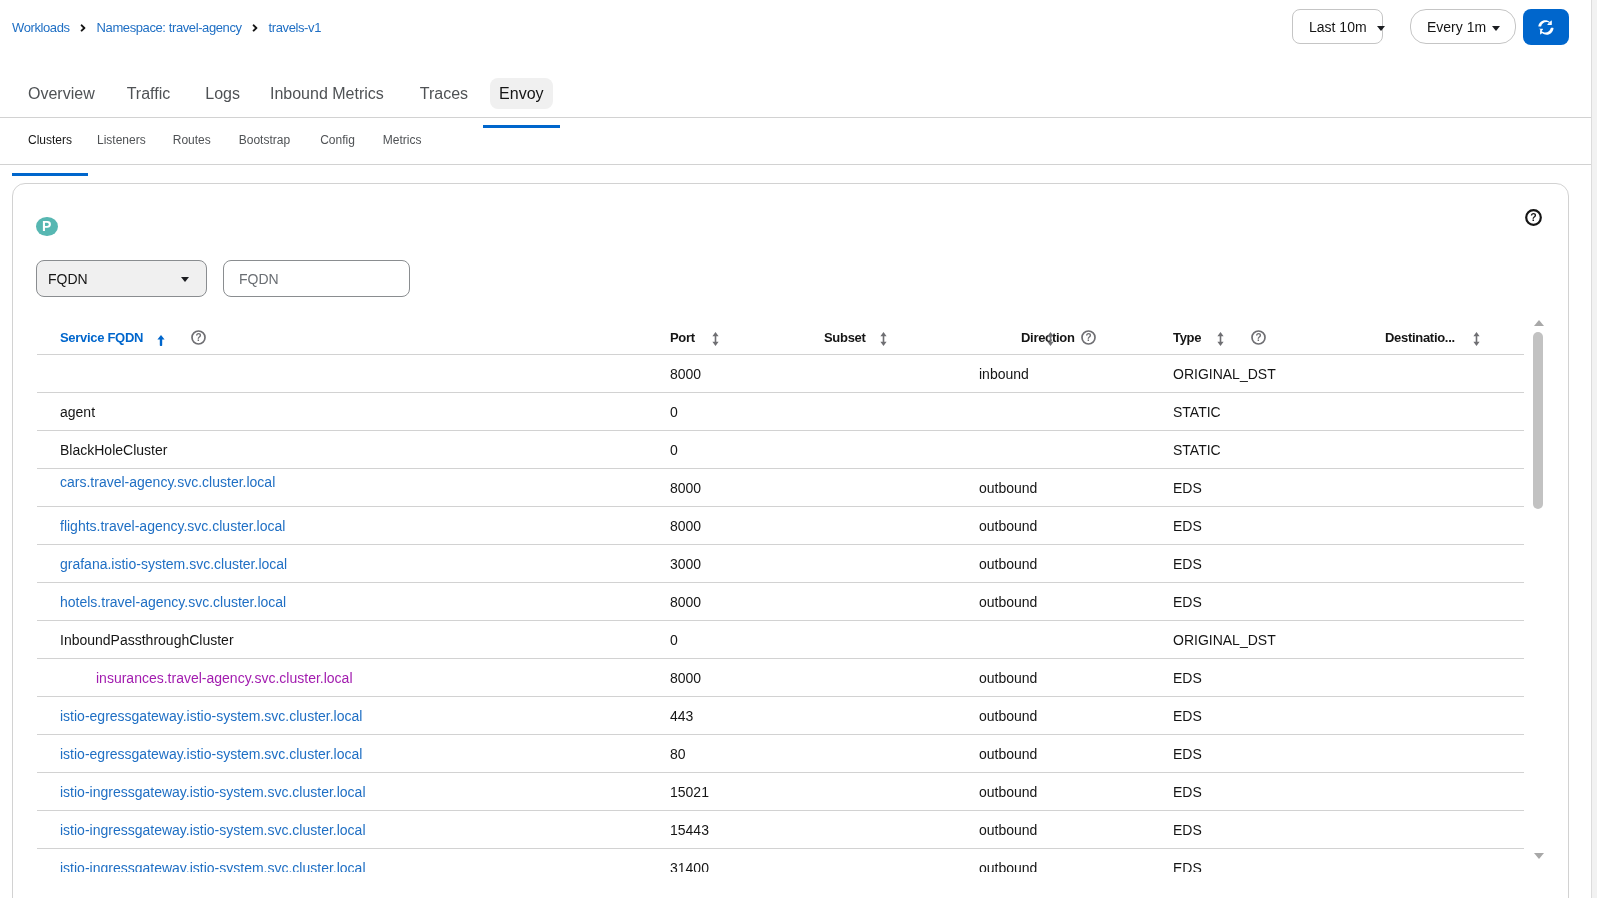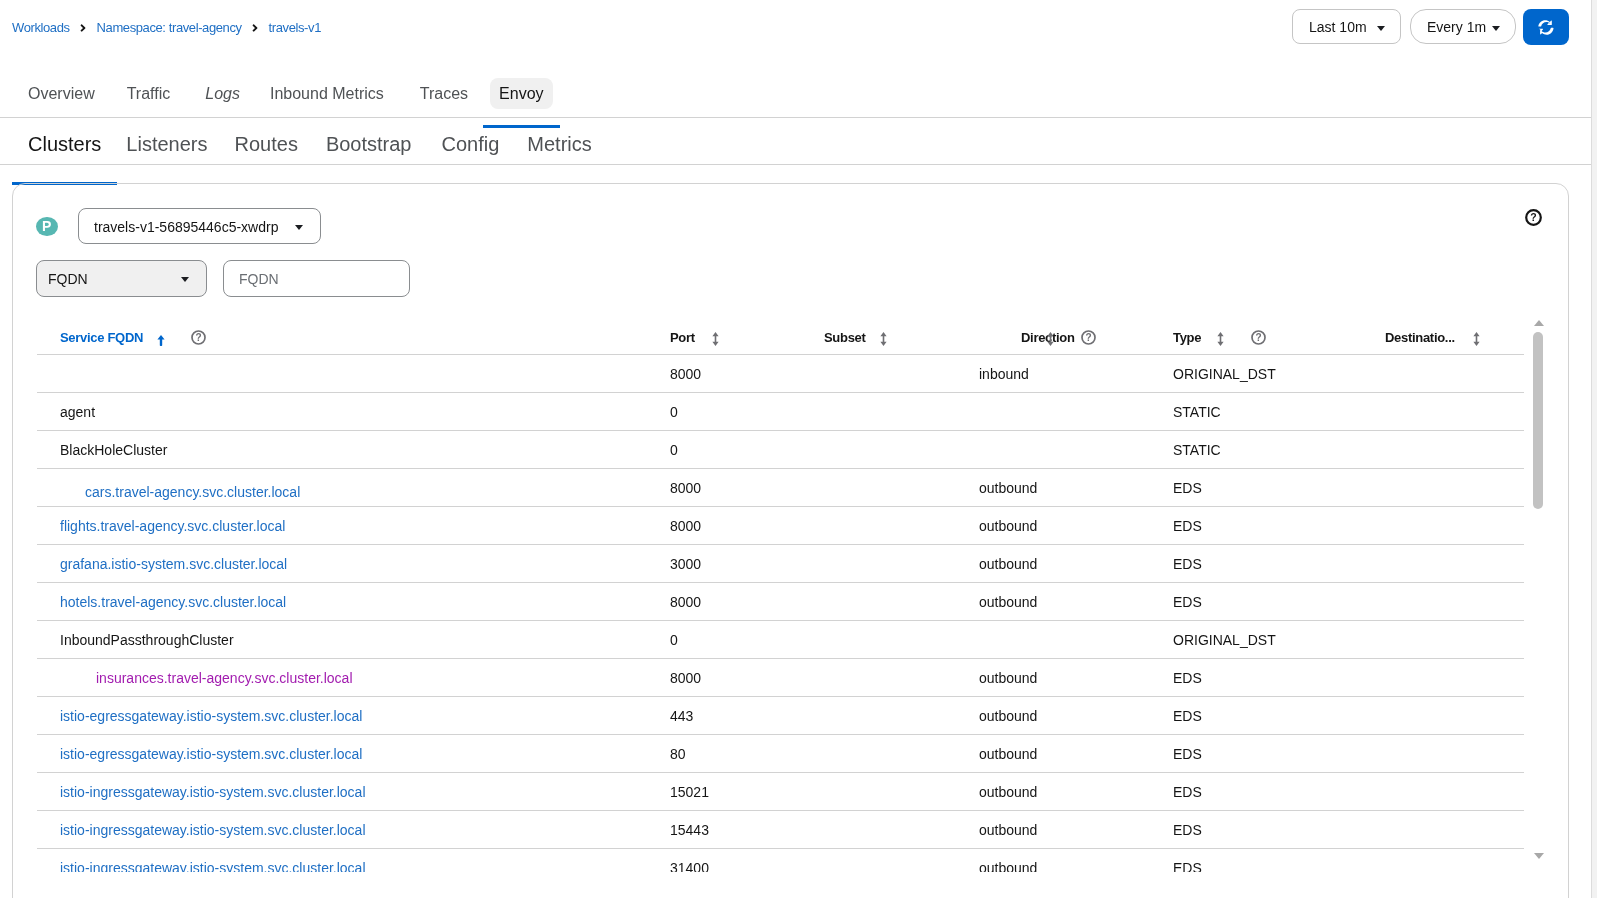--- a/index.html
+++ b/index.html
@@ -11,70 +11,66 @@
 </style>
 </head>
 <body>
 
 <div class="abs" style="left:12px; top:21px; font-size:13px; letter-spacing:-0.4px; line-height:14px;"><span class="link">Workloads</span><svg width="8" height="12" viewBox="0 0 256 512" style="margin:0 10px 0 9px; vertical-align:-2px;">
       <path fill="#151515" d="M224.3 273l-136 136c-9.4 9.4-24.6 9.4-33.9 0l-22.6-22.6c-9.4-9.4-9.4-24.6 0-33.9l96.4-96.4-96.4-96.4c-9.4-9.4-9.4-24.6 0-33.9L54.3 103c9.4-9.4 24.6-9.4 33.9 0l136 136c9.5 9.4 9.5 24.6.1 34z"></path>
     </svg><span class="link">Namespace: travel-agency</span><svg width="8" height="12" viewBox="0 0 256 512" style="margin:0 10px 0 9px; vertical-align:-2px;">
       <path fill="#151515" d="M224.3 273l-136 136c-9.4 9.4-24.6 9.4-33.9 0l-22.6-22.6c-9.4-9.4-9.4-24.6 0-33.9l96.4-96.4-96.4-96.4c-9.4-9.4-9.4-24.6 0-33.9L54.3 103c9.4-9.4 24.6-9.4 33.9 0l136 136c9.5 9.4 9.5 24.6.1 34z"></path>
     </svg><span class="link">travels-v1</span></div>
 
-<div class="abs" style="left:1292px; top:9px; width:109px; height:35px; border:1px solid #c5c5c5; border-radius:8px;">
+<div class="abs" style="left:1292px; top:9px; width:91px; height:35px; border:1px solid #c5c5c5; border-radius:8px;">
   <span class="abs" style="left:16px; top:9px; font-size:14px;">Last 10m</span>
   <span class="caret abs" style="left:84px; top:16px;"></span>
 </div>
 <div class="abs" style="left:1410px; top:9px; width:106px; height:35px; border:1px solid #c5c5c5; border-radius:16px;">
   <span class="abs" style="left:16px; top:9px; font-size:14px;">Every 1m</span>
   <span class="caret abs" style="left:81px; top:16px;"></span>
 </div>
 <div class="abs" style="left:1523px; top:9px; width:46px; height:36px; background:#0066cc; border-radius:8px;">
   <svg class="abs" style="left:14.5px; top:9.5px;" width="17" height="17" viewBox="0 0 512 512">
       <path fill="#fff" d="M370.72 133.28C339.458 104.008 298.888 88.287 255.848 88c-77.458-.52-144.037 53.812-160.53 128.094a15.996 15.996 0 0 1-15.614 12.53H26.27c-10.126 0-17.802-9.282-15.76-19.198C28.824 120.7 110.113 40 216 40c52.126 0 101.4 17.4 139.896 47.696l34.447-34.445C400.42 43.18 416 49.6 416 62.627V165.4c0 8.837-7.163 16-16 16H297.227c-13.027 0-19.546-15.58-10.354-24.772l37.847-37.848zM32 296h102.773c13.027 0 19.546 15.58 10.354 24.772l-37.847 37.848c31.262 29.273 71.832 44.993 114.872 45.28 77.418.52 144.037-53.722 160.53-128.085a15.996 15.996 0 0 1 15.614-12.53h53.434c10.126 0 17.802 9.282 15.76 19.198C449.176 391.3 367.887 472 262 472c-52.126 0-101.4-17.4-139.896-47.696l-34.447 34.445C78.58 468.82 63 462.4 63 449.373V346.6c0-8.837 7.163-16 16-16z"></path>
     </svg>
 </div>
 
 <div class="abs" style="left:0; top:76px; width:1597px; height:42px; border-bottom:1px solid #d2d2d2;"></div>
 <div class="abs" style="left:12px; top:76px; font-size:16px; color:#4f5255;">
   <div style="display:flex;">
     <div style="padding:9px 16px 13px;">Overview</div>
     <div style="padding:9px 16px 13px;">Traffic</div>
-    <div style="padding:9px 16px 24px; margin-left:3px;font-style:italic;">Logs</div>
+    <div style="padding:9px 16px 24px; margin-left:3px;">Logs</div>
     <div style="padding:9px 16px 8px; margin-left:-2px;">Inbound Metrics</div>
     <div style="padding:9px 16px 13px; margin-left:4px;">Traces</div>
     <div style="padding:9px 16px 13px; margin-left:-1px; position:relative; color:#151515;">
       <span style="background:#f0f0f0; border-radius:8px; padding:7px 9px; margin:0 -9px;">Envoy</span>
       <div class="abs" style="left:0; right:0; bottom:-1px; height:3px; background:#0066cc;"></div>
     </div>
   </div>
 </div>
 
 <div class="abs" style="left:0; top:124px; width:1597px; height:41px; border-bottom:1px solid #d2d2d2;"></div>
-<div class="abs" style="left:12px; top:124px; font-size:20px; color:#4f5255;">
+<div class="abs" style="left:12px; top:124px; font-size:12px; color:#4f5255;">
   <div style="display:flex;">
     <div style="padding:9px 16px 12px; position:relative; color:#151515;">Clusters
       <div class="abs" style="left:0; right:0; bottom:-1px; height:3px; background:#0066cc;"></div>
     </div>
     <div style="padding:9px 16px 12px; margin-left:-7px;">Listeners</div>
     <div style="padding:9px 16px 12px; margin-left:-5px;">Routes</div>
     <div style="padding:9px 16px 12px; margin-left:-4px;">Bootstrap</div>
     <div style="padding:9px 16px 12px; margin-left:-2px;">Config</div>
     <div style="padding:9px 16px 28px; margin-left:-4px;">Metrics</div>
   </div>
 </div>
 
 <div class="abs" id="card" style="left:12px; top:183px; width:1557px; height:760px; border:1px solid #d2d2d2; border-radius:13px;">
 
   <div class="abs" style="left:23px; top:33px; width:21.5px; height:19px; border-radius:50%; background:#57b7b2; color:#fff; font-size:14px; font-weight:bold; text-align:center; line-height:19.5px;">P</div>
-  <div class="abs" style="left:65px; top:24px; width:243px; height:36px; border:1px solid #8a8d90; border-radius:8px;">
-    <span class="abs" style="left:15px; top:10px; font-size:14px;">travels-v1-56895446c5-xwdrp</span>
-    <span class="caret abs" style="left:216px; top:16px;"></span>
-  </div>
 
   <svg class="abs" style="left:1512px; top:25px;" width="17" height="17" viewBox="0 0 17 17">
     <circle cx="8.5" cy="8.5" r="7.3" fill="none" stroke="#151515" stroke-width="2.2"></circle>
     <text x="8.5" y="12.2" font-size="10.5" font-weight="bold" fill="#151515" text-anchor="middle" font-family="Liberation Sans">?</text>
   </svg>
 
   <div class="abs" style="left:23px; top:76px; width:171px; height:37px; background:#f0f0f0; border:1px solid #8a8d90; border-radius:8px;">
     <span class="abs" style="left:11px; top:10px; font-size:14px;">FQDN</span>
     <span class="caret abs" style="left:144px; top:16px;"></span>
   </div>
@@ -133,21 +129,21 @@
         <span style="position:absolute; left:942px; top:11px;"></span>
         <span style="position:absolute; left:1136px; top:11px;">STATIC</span>
       </div>
       <div style="position:absolute; left:0; top:110px; width:1487px; height:38px; border-bottom:1px solid #d2d2d2;">
         <span style="position:absolute; left:23px; top:11px; ">BlackHoleCluster</span>
         <span style="position:absolute; left:633px; top:11px;">0</span>
         <span style="position:absolute; left:942px; top:11px;"></span>
         <span style="position:absolute; left:1136px; top:11px;">STATIC</span>
       </div>
       <div style="position:absolute; left:0; top:148px; width:1487px; height:38px; border-bottom:1px solid #d2d2d2;">
-        <span style="position:absolute; left:23px; top:15px; color:#1f6fc4;margin-left:25px;">cars.travel-agency.svc.cluster.local</span>
+        <span style="position:absolute; left:23px; top:5px; color:#1f6fc4;">cars.travel-agency.svc.cluster.local</span>
         <span style="position:absolute; left:633px; top:11px;">8000</span>
         <span style="position:absolute; left:942px; top:11px;">outbound</span>
         <span style="position:absolute; left:1136px; top:11px;">EDS</span>
       </div>
       <div style="position:absolute; left:0; top:186px; width:1487px; height:38px; border-bottom:1px solid #d2d2d2;">
         <span style="position:absolute; left:23px; top:11px; color:#1f6fc4;">flights.travel-agency.svc.cluster.local</span>
         <span style="position:absolute; left:633px; top:11px;">8000</span>
         <span style="position:absolute; left:942px; top:11px;">outbound</span>
         <span style="position:absolute; left:1136px; top:11px;">EDS</span>
       </div>

